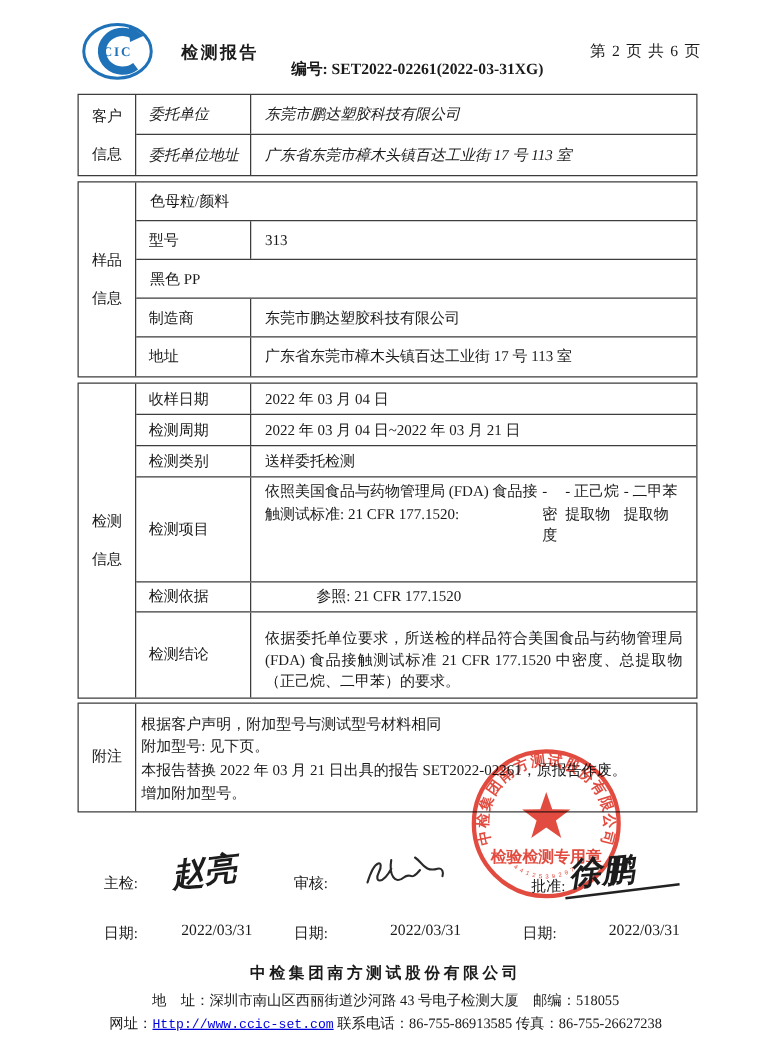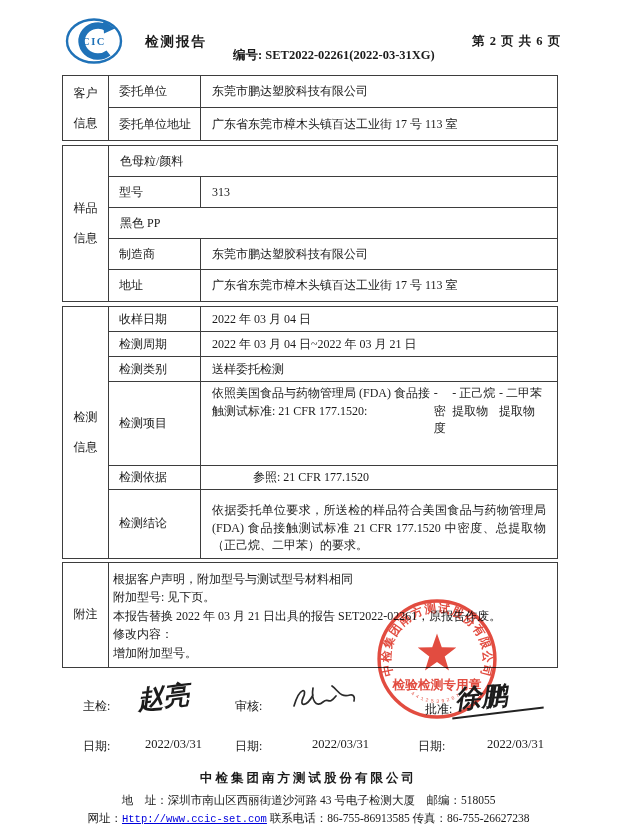--- a/index.html
+++ b/index.html
@@ -7,21 +7,21 @@
   body {
     position:relative;
     background:#ffffff;
     font-family:"Liberation Serif","DejaVu Serif",serif;
     color:#1a1a1a;
     overflow:hidden;
   }
   
   .hdr-title { position:absolute; left:145px; top:33px; font-size:13.5px; font-weight:bold; letter-spacing:2px; }
   .hdr-no { position:absolute; left:233px; top:47px; font-size:12.5px; font-weight:bold; }
-  .hdr-page { position:absolute; left:472px; top:33px; font-size:12.5px; font-weight:bold; letter-spacing:1px; }
+  .hdr-page { position:absolute; left:472px; top:33px; font-size:12.5px; font-weight:normal; letter-spacing:1px; }
   .logo { position:absolute; left:62px; top:16px; }
   
   .content { position:absolute; left:62px; top:75px; width:496px; }
   .section { display:flex; border:1px solid #3d3d3d; background:#fff; }
   .sec1 { margin-top:0; } .sec2,.sec3 { margin-top:4px; } .sec4 { margin-top:3px; }
   .sec-name {
     width:46px; flex:0 0 46px; border-right:1px solid #3d3d3d;
     display:flex; flex-direction:column; justify-content:center; align-items:center;
     gap:13px; font-size:12px;
   }
@@ -30,21 +30,21 @@
   .row:last-child { border-bottom:none; }
   .cell-label {
     width:92px; flex:0 0 92px; border-right:1px solid #3d3d3d;
     display:flex; align-items:center; padding-left:10px; font-size:12px;
   }
   .cell-value {
     flex:1; display:flex; align-items:center; padding:3px 11px; font-size:12px; min-width:0;
   }
   .cell-value.multiline { flex-direction:row; align-items:flex-start; justify-content:center; line-height:17.5px; }
   .cell-value.justify { text-align:justify; line-height:17.5px; display:block; padding-top:12px; }
-  .h32 { min-height:32px; } .h31 { min-height:31px; } .h26 { min-height:25px; }
+  .h32 { min-height:32px;font-style:italic; } .h31 { min-height:31px; } .h26 { min-height:25px; }
   .h88 { min-height:84px; } .h24 { min-height:22px;gap:41px; } .h46 { min-height:44px; }
   .note-cell { flex:1; padding:7px 11px 5px 4px; font-size:12px; line-height:18.6px; }
   
   .sig-label { position:absolute; font-size:12px; }
   .sig-name { position:absolute; font-size:26px; font-weight:bold; font-style:italic; color:#1c1c1c; white-space:nowrap; }
   .sig-flourish { position:absolute; background:#222; height:2px; }
   .date-label { position:absolute; font-size:12px; }
   .date-value { position:absolute; font-size:12.5px; }
   
   .stamp { position:absolute; left:374px; top:596px; opacity:0.9; mix-blend-mode:multiply; z-index:5; }
@@ -156,21 +156,20 @@
   </div>
 
   <div class="section sec4">
     <div class="sec-name">
       <div>附注</div>
     </div>
     <div class="note-cell">
       <div>根据客户声明，附加型号与测试型号材料相同</div>
       <div>附加型号: 见下页。</div>
       <div>本报告替换 2022 年 03 月 21 日出具的报告 SET2022-02261，原报告作废。</div>
-      <div>修改内容：</div>
       <div>增加附加型号。</div>
     </div>
   </div>
 </div>
 
 <div class="sig-label" style="left:83px; top:698px;">主检:</div>
 <div class="sig-name" style="left:137px; top:680px; transform:rotate(-7deg);">赵亮</div>
 
 <div class="sig-label" style="left:235px; top:698px;">审核:</div>
 <svg class="svg-sig" style="left:288px; top:680px;" width="72" height="38" viewBox="0 0 72 38">

